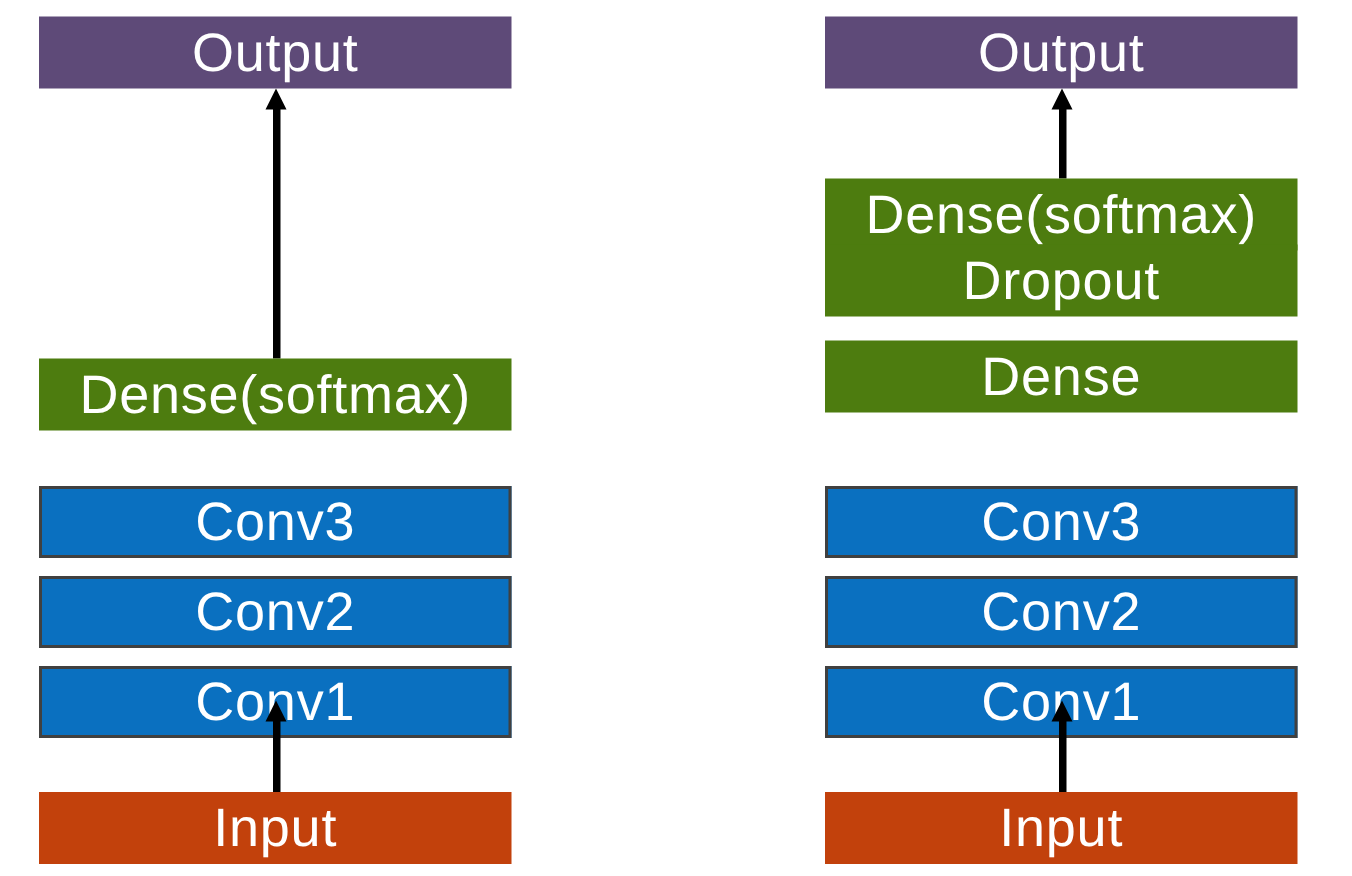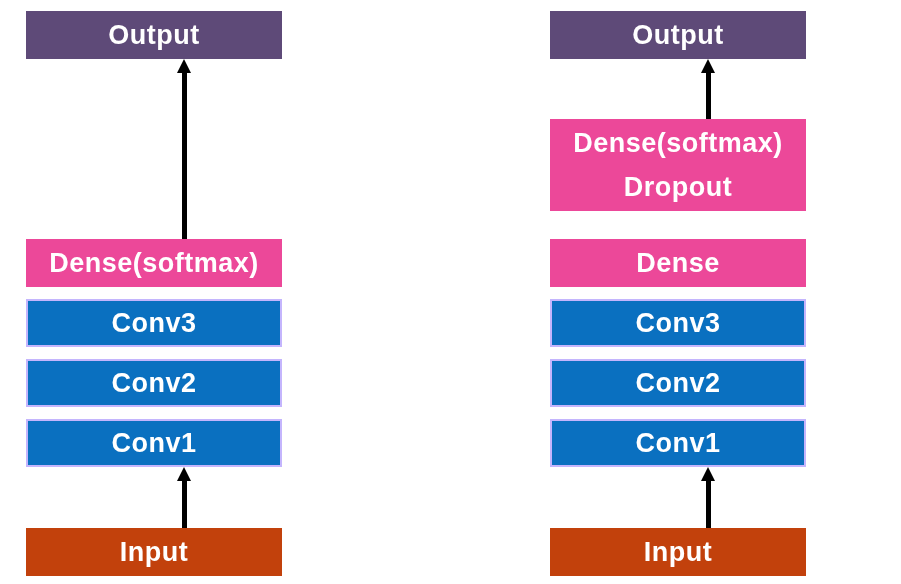--- a/index.html
+++ b/index.html
@@ -6,36 +6,36 @@
   .canvas {
     position: relative;
     width: 901px;
     height: 584px;
     background: #ffffff;
     font-family: "Liberation Sans", sans-serif;
     overflow: hidden;
   }
   .box {
     position: absolute;
-    width: 256px;
+    width: 315px;
     height: 48px;
     box-sizing: border-box;
     display: flex;
     align-items: center;
     justify-content: center;
     color: #ffffff;
-    font-weight: 700;
-    font-size: 27px;
+    font-weight: 400;
+    font-size: 36px;
     letter-spacing: 0.5px;
     text-align: center;
     user-select: none;
   }
   .fill-output { background: #5E4A78; }
-  .fill-dense  { background: #ec4899; }
-  .fill-conv   { background: #0A70C0; border: 2px solid #c4b5fd; }
+  .fill-dense  { background: #4d7c0f; }
+  .fill-conv   { background: #0A70C0; border: 2px solid #404040; margin-top: 25px; }
   .fill-input  { background: #c2410c; }
 
   .arrow {
     position: absolute;
     width: 16px;
   }
   .arrow .shaft {
     position: absolute;
     top: 11px;
     bottom: 0;
@@ -94,21 +94,21 @@
 
     <div class="arrow" style="left:700px; top:59px; height:60px">
       <div class="head"></div>
       <div class="shaft"></div>
     </div>
 
     <div class="box fill-dense" style="top:119px">Dense(softmax)</div>
 
     <div class="box fill-dense" style="top:163px">Dropout</div>
 
-    <div class="box fill-dense" style="top:239px">Dense</div>
+    <div class="box fill-dense" style="top:227px">Dense</div>
 
     <div class="box fill-conv" style="top:299px">Conv3</div>
 
     <div class="box fill-conv" style="top:359px">Conv2</div>
 
     <div class="box fill-conv" style="top:419px">Conv1</div>
 
     <div class="arrow" style="left:700px; top:467px; height:61px">
       <div class="head"></div>
       <div class="shaft"></div>

